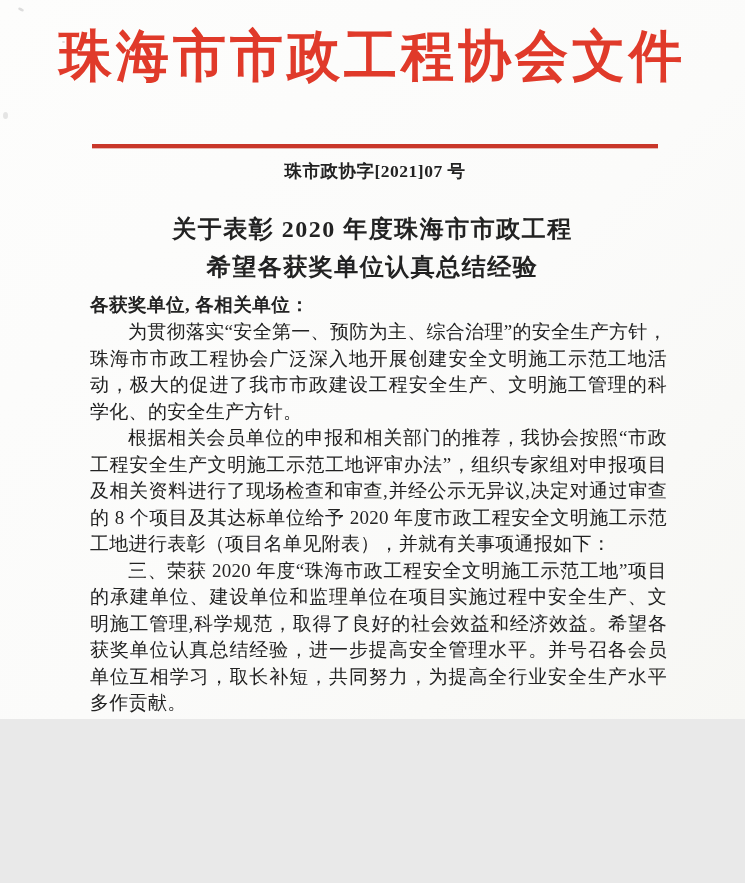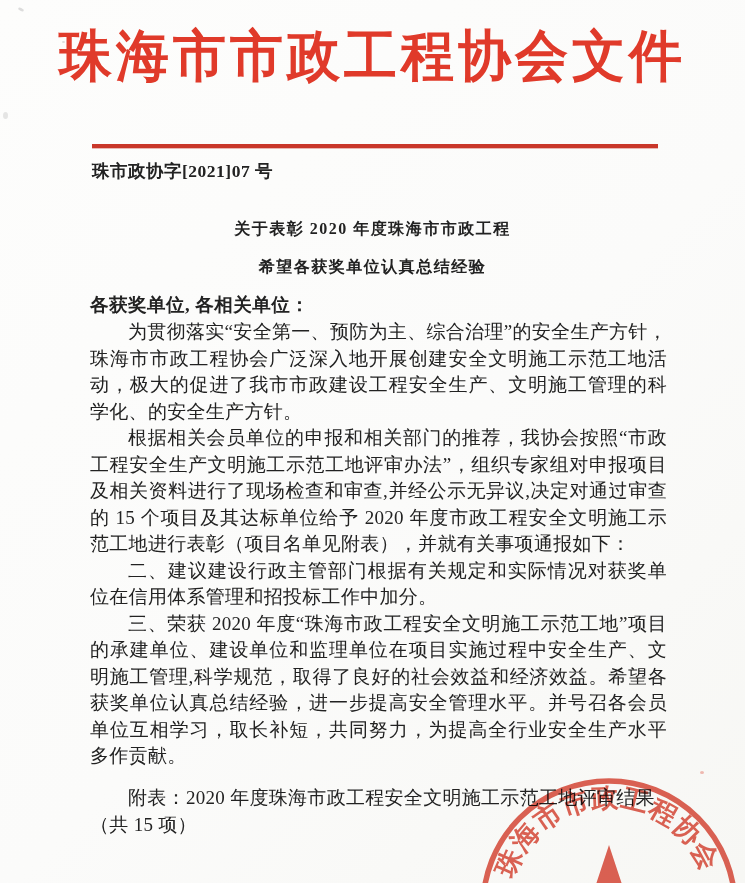--- a/index.html
+++ b/index.html
@@ -10,21 +10,21 @@
     --paper:#fbfbfa;
   }
   html,body{margin:0;padding:0;}
   body{
     width:745px;height:883px;
     background:#e9e9e9;
     font-family:"Liberation Serif", serif;
   }
   .page{
     position:relative;
-    width:745px;height:883px;
+    width:745px;height:719px;
     margin:0;
     background:linear-gradient(135deg,#fdfdfc 0%, var(--paper) 55%, #f7f7f4 100%);
     overflow:hidden;
     color:var(--text-black);
   }
   .speck{position:absolute;background:#c7c7c7;border-radius:50%;opacity:.6;}
   .speck.s1{left:18px;top:8px;width:6px;height:3px;transform:rotate(25deg);}
   .speck.s2{left:3px;top:112px;width:5px;height:7px;opacity:.45;}
   .speck.s3{left:62px;top:41px;width:3px;height:2px;}
   .speck.s4{left:700px;top:771px;width:4px;height:3px;background:#eba89e;opacity:.8;}
@@ -42,30 +42,30 @@
   }
   .red-rule{
     margin:48px 0 0 92px;
     width:566px;height:4px;
     background:var(--rule-red);
     box-shadow:0 1px 0 rgba(201,55,42,.35);
   }
   .doc-number{
     margin:10px 0 0 92px;
     width:566px;
-    text-align:left;
+    text-align:center;
     font-size:17.5px;
     line-height:26px;
     font-weight:bold;
     letter-spacing:.5px;
   }
   .main-title{
     margin-top:26px;
     text-align:center;
-    font-size:16px;
+    font-size:24px;
     font-weight:bold;
     line-height:38px;
     letter-spacing:1.5px;
   }
   .content{
     margin:0 78px 0 90px;
     font-size:19px;
     line-height:26.5px;
   }
   .salutation{
@@ -114,22 +114,21 @@
 
   <div class="main-title">
     <div>关于表彰 2020 年度珠海市市政工程</div>
     <div>希望各获奖单位认真总结经验</div>
   </div>
 
   <div class="content">
     <div class="salutation">各获奖单位, 各相关单位：</div>
 
     <p class="para">为贯彻落实“安全第一、预防为主、综合治理”的安全生产方针，珠海市市政工程协会广泛深入地开展创建安全文明施工示范工地活动，极大的促进了我市市政建设工程安全生产、文明施工管理的科学化、的安全生产方针。</p>
-    <p class="para">根据相关会员单位的申报和相关部门的推荐，我协会按照“市政工程安全生产文明施工示范工地评审办法”，组织专家组对申报项目及相关资料进行了现场检查和审查,并经公示无异议,决定对通过审查的 15 个项目及其达标单位给予 2020 年度市政工程安全文明施工示范工地进行表彰（项目名单见附表），并就有关事项通报如下：</p>
-    <p class="para">二、建议建设行政主管部门根据有关规定和实际情况对获奖单位在信用体系管理和招投标工作中加分。</p>
+    <p class="para">根据相关会员单位的申报和相关部门的推荐，我协会按照“市政工程安全生产文明施工示范工地评审办法”，组织专家组对申报项目及相关资料进行了现场检查和审查,并经公示无异议,决定对通过审查的 8 个项目及其达标单位给予 2020 年度市政工程安全文明施工示范工地进行表彰（项目名单见附表），并就有关事项通报如下：</p>
     <p class="para">三、荣获 2020 年度“珠海市政工程安全文明施工示范工地”项目的承建单位、建设单位和监理单位在项目实施过程中安全生产、文明施工管理,科学规范，取得了良好的社会效益和经济效益。希望各获奖单位认真总结经验，进一步提高安全管理水平。并号召各会员单位互相学习，取长补短，共同努力，为提高全行业安全生产水平多作贡献。</p>
 
     <p class="attachment">附表：2020 年度珠海市政工程安全文明施工示范工地评审结果（共 15 项）</p>
 
   </div>
 
   <svg class="seal" width="745" height="883" viewBox="0 0 745 883">
     <defs>
       <path id="sealTextArc" d="M 512.4 881.1 A 100 100 0 0 1 705.6 881.1" fill="none"></path>
     </defs>

